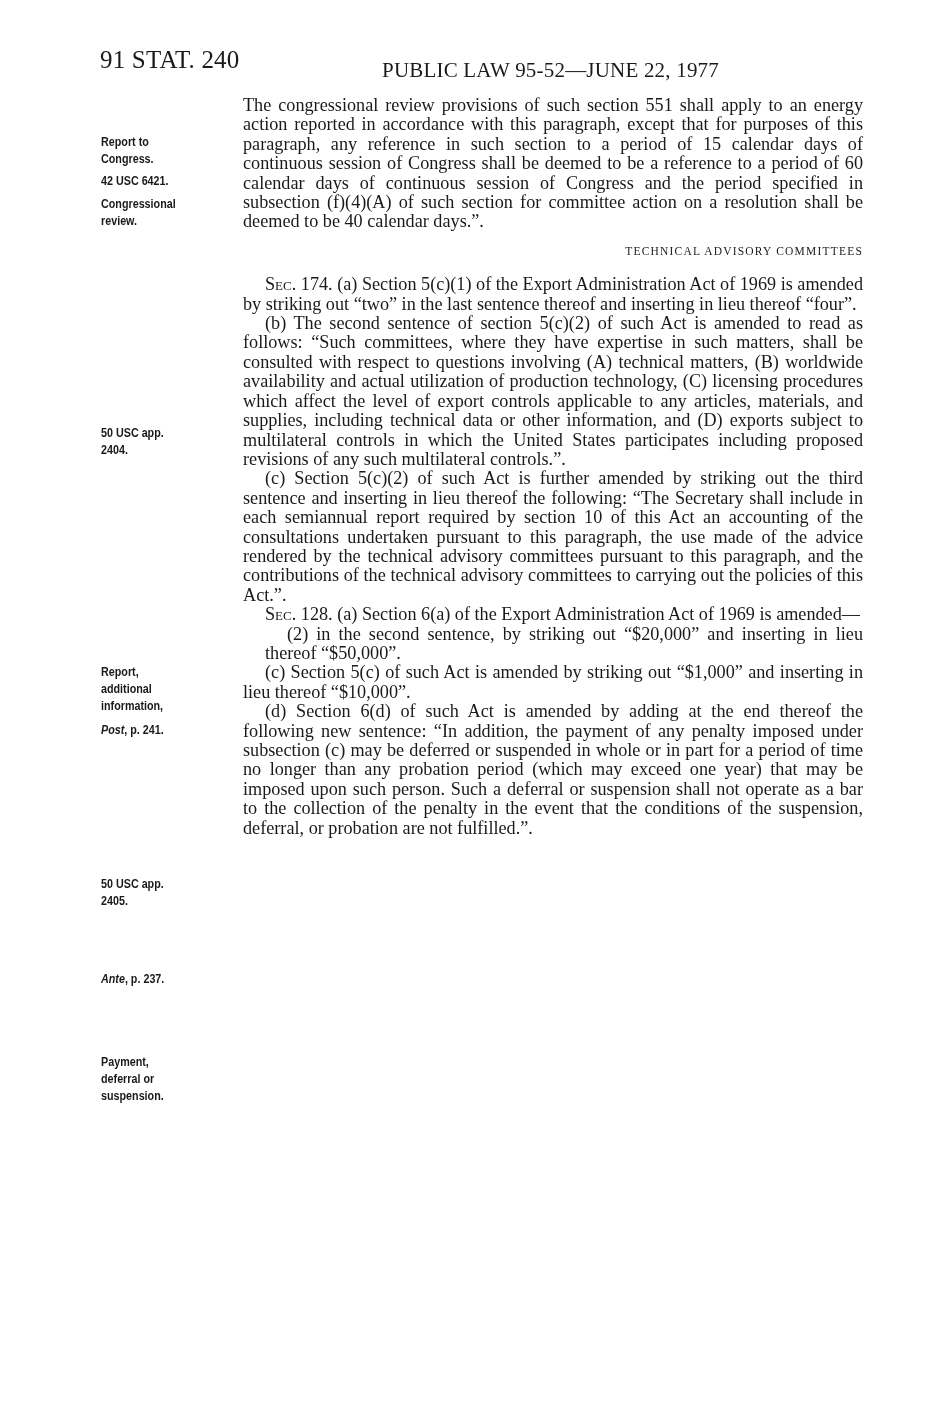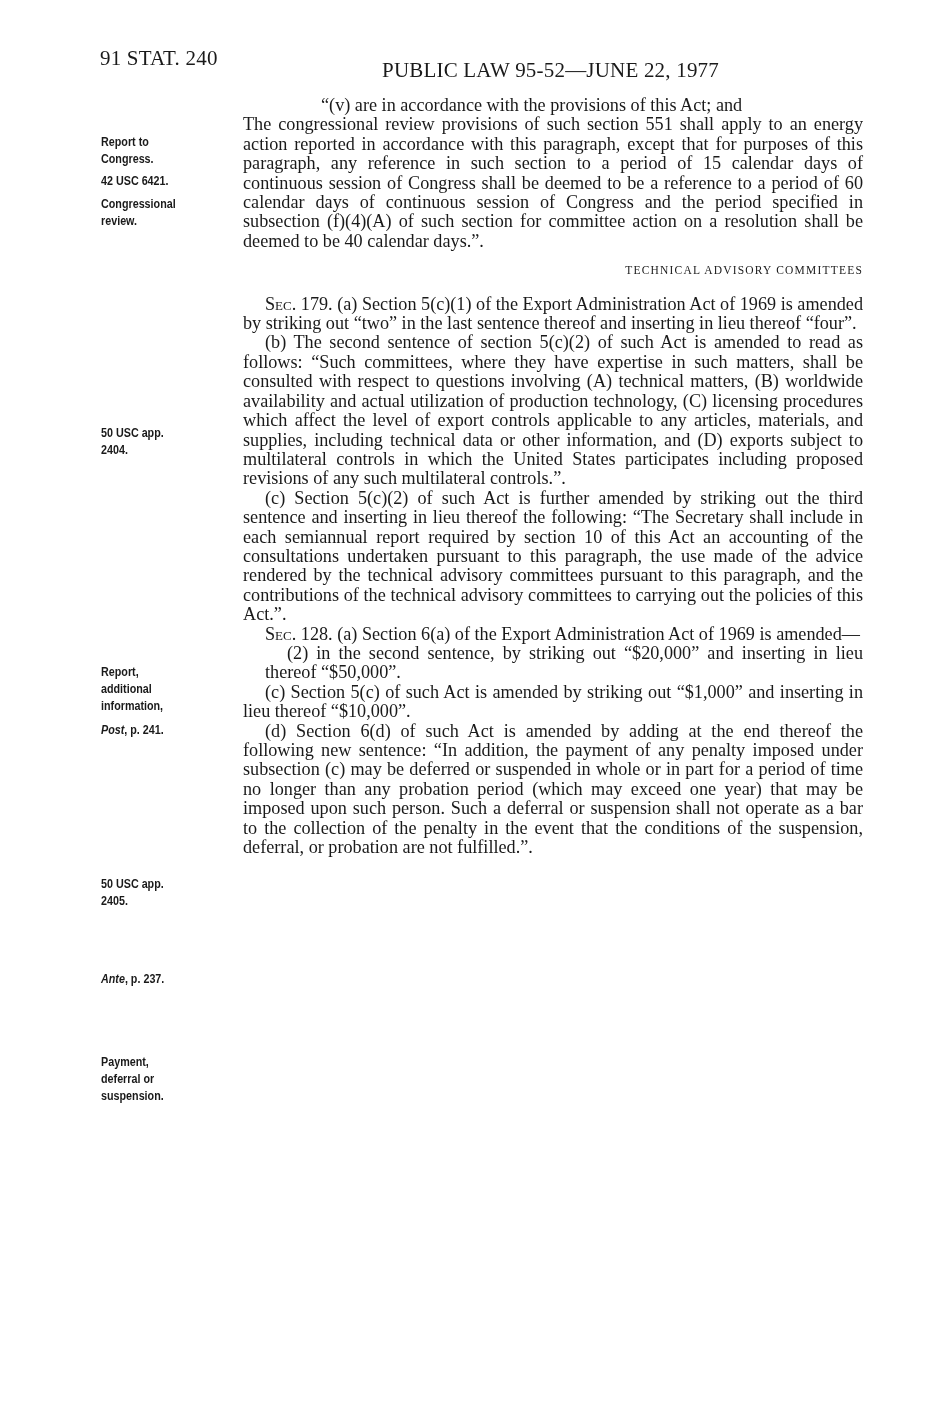--- a/index.html
+++ b/index.html
@@ -2,21 +2,21 @@
 <html><head>
 <meta charset="utf-8">
 <style>
   html, body { margin: 0; padding: 0; }
   body {
     width: 944px; height: 1412px; background: #ffffff; position: relative;
     font-family: "DejaVu Serif", "Liberation Serif", serif; color: #1a1a1a;
     overflow: hidden;
   }
   .page-header { position: absolute; top: 46px; left: 100px; width: 770px; height: 30px; }
-  .hdr-left { position: absolute; left: 0; top: 0; font-family: "Liberation Serif", serif; font-size: 21px; letter-spacing: 0.2px; }
+  .hdr-left { position: absolute; left: 0; top: 0; font-family: "Liberation Serif", serif; font-size: 25px; letter-spacing: 0.2px; }
   .hdr-center { position: absolute; left: 282px; top: 12px; font-family: "Liberation Serif", serif; font-size: 21px; letter-spacing: 0.2px; }
   .body-col {
     position: absolute; left: 243px; top: 96px; width: 620px;
     font-family: "Liberation Serif", serif; font-size: 18.2px; line-height: 19.4px;
     text-align: justify;
   }
   .body-col p { margin: 0; }
   .indent { text-indent: 22px; }
   .hang1 { padding-left: 44px; text-indent: 0; }
   .hang2 { padding-left: 22px; text-indent: 22px; }
@@ -70,26 +70,25 @@
 <div class="margin-note" style="top:971px;">
   <span class="it">Ante</span><span>, p. 237.</span>
 </div>
 <div class="margin-note" style="top:1054px;">
   <div>Payment,</div>
   <div>deferral or</div>
   <div>suspension.</div>
 </div>
 
 <div class="body-col">
-  <p class="hang1" style="padding-left:78px;">“(v) are in accordance with the provisions of this Act; and</p>
   <p>The congressional review provisions of such section 551 shall apply to an energy action reported in accordance with this paragraph, except that for purposes of this paragraph, any reference in such section to a period of 15 calendar days of continuous session of Congress shall be deemed to be a reference to a period of 60 calendar days of continuous session of Congress and the period specified in subsection (f)(4)(A) of such section for committee action on a resolution shall be deemed to be 40 calendar days.”.</p>
 
   <p class="heading">TECHNICAL ADVISORY COMMITTEES</p>
 
-  <p class="indent"><span class="sec-sc">Sec. 179.</span><span> (a) Section 5(c)(1) of the Export Administration Act of 1969 is amended by striking out “two” in the last sentence thereof and inserting in lieu thereof “four”.</span></p>
+  <p class="indent"><span class="sec-sc">Sec. 174.</span><span> (a) Section 5(c)(1) of the Export Administration Act of 1969 is amended by striking out “two” in the last sentence thereof and inserting in lieu thereof “four”.</span></p>
   <p class="indent">(b) The second sentence of section 5(c)(2) of such Act is amended to read as follows: “Such committees, where they have expertise in such matters, shall be consulted with respect to questions involving (A) technical matters, (B) worldwide availability and actual utilization of production technology, (C) licensing procedures which affect the level of export controls applicable to any articles, materials, and supplies, including technical data or other information, and (D) exports subject to multilateral controls in which the United States participates including proposed revisions of any such multilateral controls.”.</p>
   <p class="indent">(c) Section 5(c)(2) of such Act is further amended by striking out the third sentence and inserting in lieu thereof the following: “The Secretary shall include in each semiannual report required by section 10 of this Act an accounting of the consultations undertaken pursuant to this paragraph, the use made of the advice rendered by the technical advisory committees pursuant to this paragraph, and the contributions of the technical advisory committees to carrying out the policies of this Act.”.</p>
 
 
   <p class="indent"><span class="sec-sc">Sec. 128.</span><span> (a) Section 6(a) of the Export Administration Act of 1969 is amended—</span></p>
   <p class="sub">(2) in the second sentence, by striking out “$20,000” and inserting in lieu thereof “$50,000”.</p>
   <p class="indent">(c) Section 5(c) of such Act is amended by striking out “$1,000” and inserting in lieu thereof “$10,000”.</p>
   <p class="indent">(d) Section 6(d) of such Act is amended by adding at the end thereof the following new sentence: “In addition, the payment of any penalty imposed under subsection (c) may be deferred or suspended in whole or in part for a period of time no longer than any probation period (which may exceed one year) that may be imposed upon such person. Such a deferral or suspension shall not operate as a bar to the collection of the penalty in the event that the conditions of the suspension, deferral, or probation are not fulfilled.”.</p>
 </div>
 

